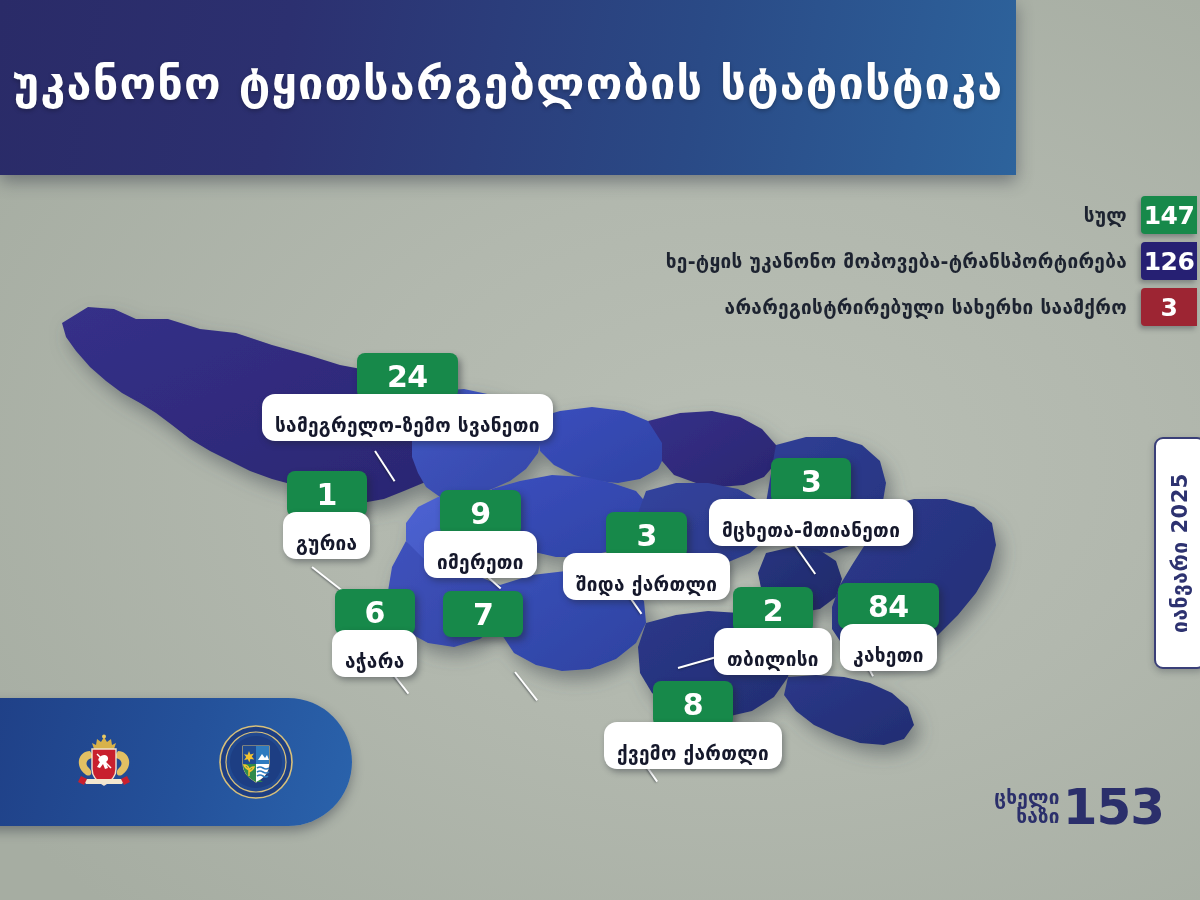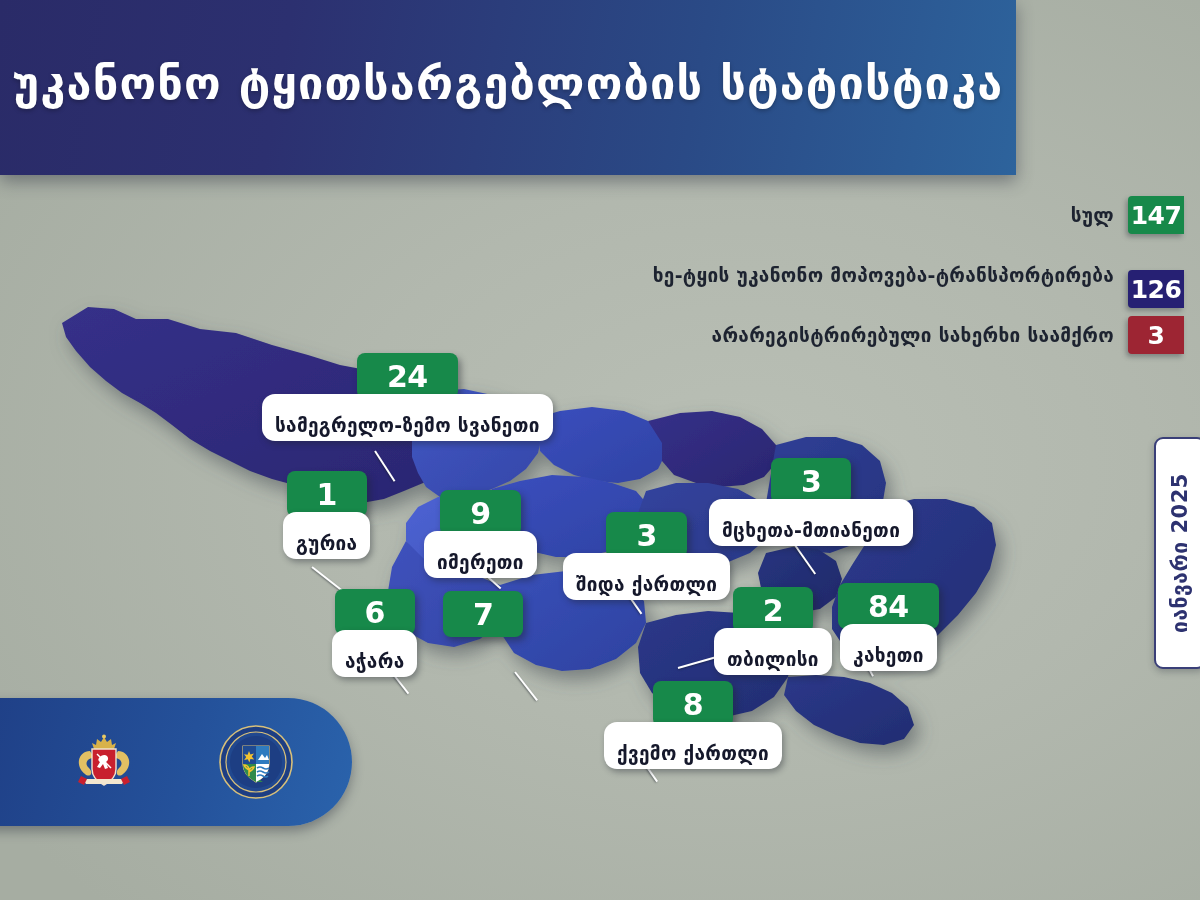--- a/index.html
+++ b/index.html
@@ -33,41 +33,41 @@
     font-weight:700;
     letter-spacing:1.2px;
     text-align:center;
     line-height:1.1;
     text-shadow:0 2px 4px rgba(0,0,0,.25);
     padding-bottom:8px;
   }
 
   
   #legend {
-    position:absolute; right:16px; top:196px;
+    position:absolute; right:3px; top:196px;
     z-index:7;
     display:flex; flex-direction:column; gap:8px;
     align-items:flex-end;
   }
   .legend-row { display:flex; align-items:center; gap:0; }
   .legend-label {
     font-size:19px; font-weight:700; color:#1d2330;
     letter-spacing:.3px; text-align:right; padding-right:14px;
     white-space:nowrap;
   }
   .legend-chip {
     width:56px; height:38px;
     display:flex; align-items:center; justify-content:center;
     color:#fff; font-size:25px; font-weight:700;
     border-radius:4px 0 0 4px;
     box-shadow:-2px 3px 5px rgba(35,40,50,.35);
     letter-spacing:-.5px;
   }
   .chip-total  { background:#17894a; }
-  .chip-wood   { background:#262073;margin-top:28px; }
+  .chip-wood   { background:#262073; }
   .chip-mill   { background:#9d2533; }
 
   
   #date-badge {
     position:absolute; right:-6px; top:437px;
     width:52px; height:232px;
     background:#ffffff;
     border:2px solid #3a3f78;
     border-radius:9px;
     box-shadow:0 3px 7px rgba(40,45,60,.3);
@@ -405,14 +405,21 @@
       <path d="M40 36 l4-6 l3 4 l2-3 l2 5 h-11 Z" fill="#ffffff"></path>
 
       <path d="M39 44 q3-2 6 0 t6 0" stroke="#2f7bbf" stroke-width="1.6" fill="none"></path>
       <path d="M39 48 q3-2 6 0 t6 0" stroke="#2f7bbf" stroke-width="1.6" fill="none"></path>
       <path d="M39 52 q3-2 6 0 t5 0" stroke="#2f7bbf" stroke-width="1.6" fill="none"></path>
 
       <path d="M31 44 v8 M31 46 q-4-2-5-5 q4 0 5 4 M31 48 q4-2 5-5 q-4 0-5 4" stroke="#f2c230" stroke-width="1.5" fill="none"></path>
     </svg>
   </div>
 
+  <div id="hotline">
+    <div id="hotline-label">
+      <div>ცხელი</div>
+      <div>ხაზი</div>
+    </div>
+    <div id="hotline-number">153</div>
+  </div>
 
 </div>
 
 </body></html>

